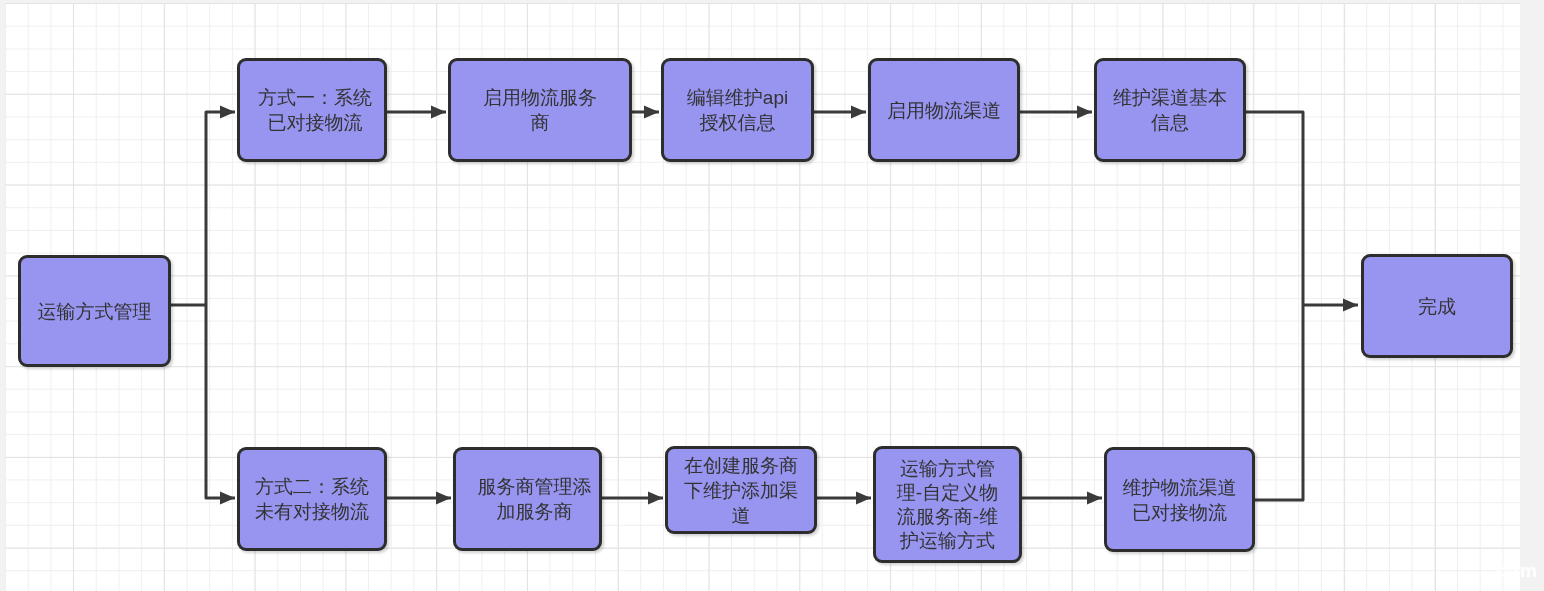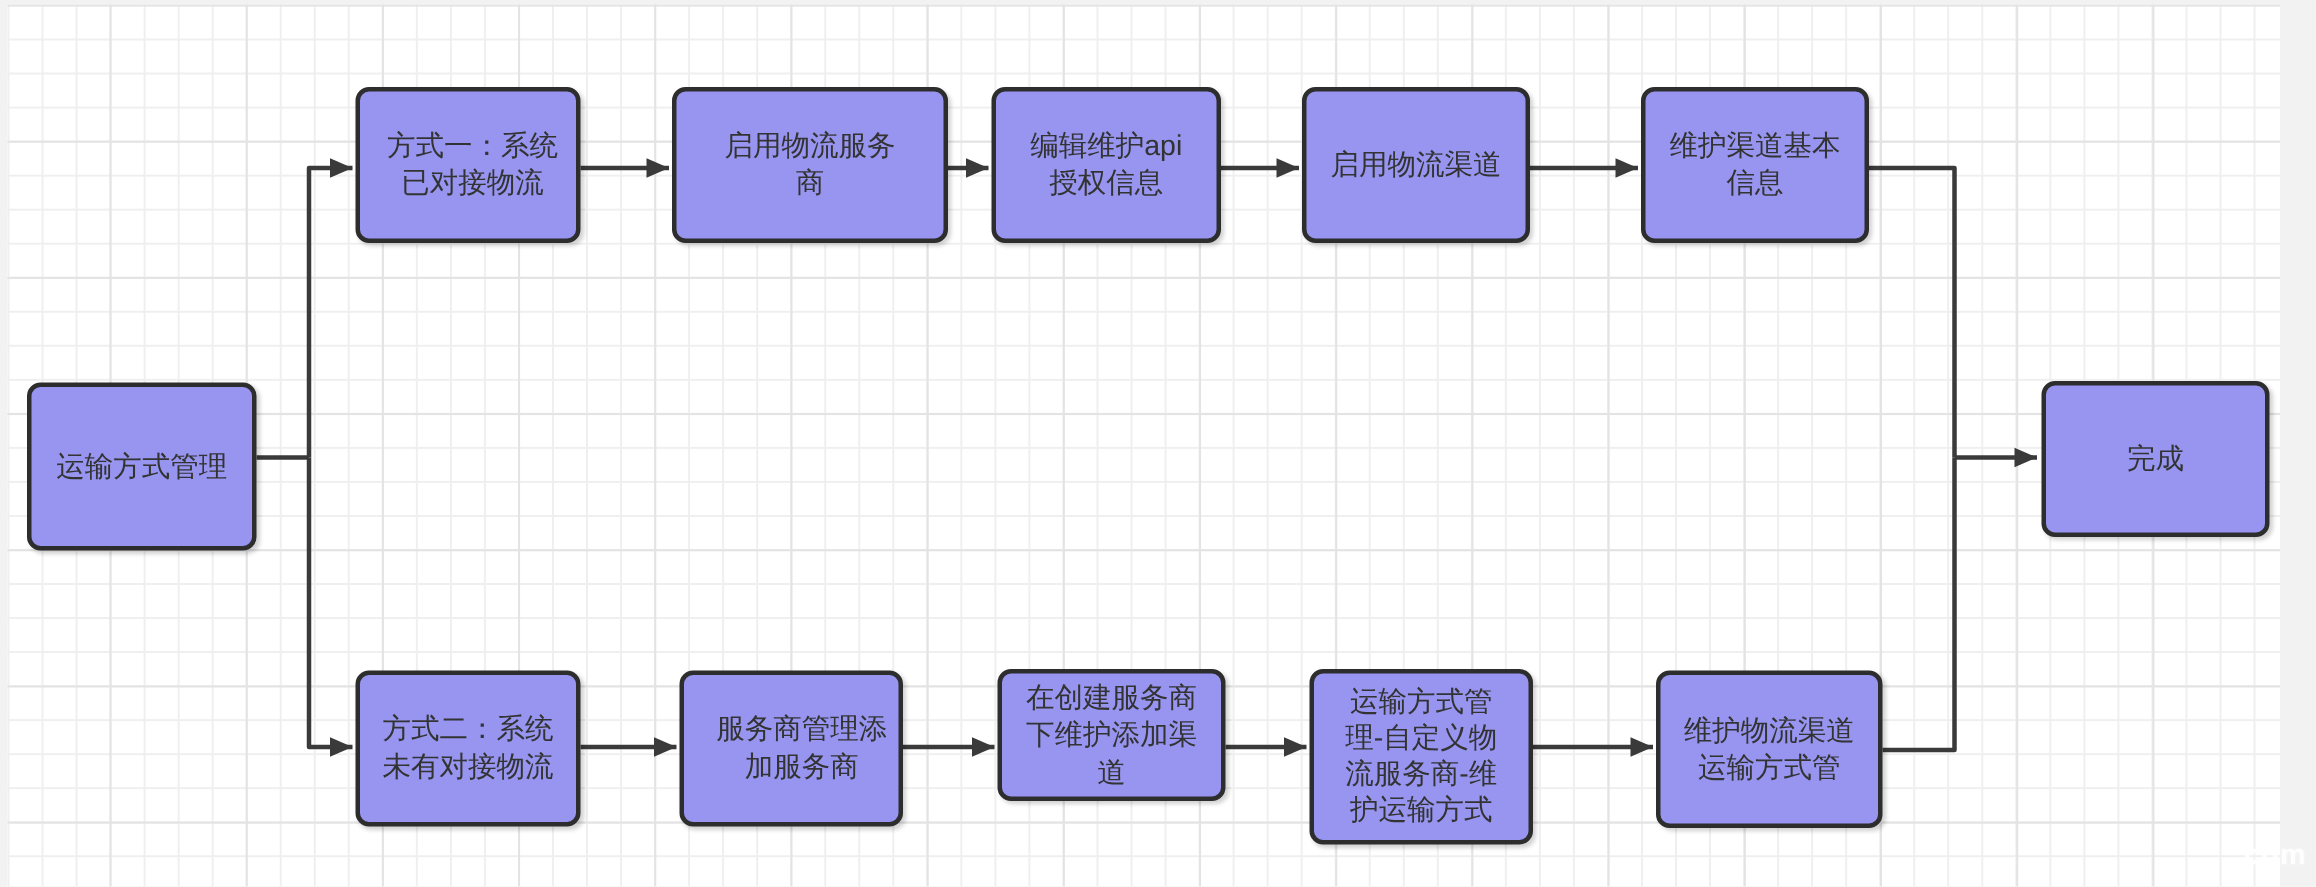--- a/index.html
+++ b/index.html
@@ -146,18 +146,18 @@
 道</span>
   </div>
   <div class="node" style="left:873px;top:446px;width:149px;height:117px;line-height:24px;">
     <span class="label">运输方式管
 理-自定义物
 流服务商-维
 护运输方式</span>
   </div>
   <div class="node" style="left:1104px;top:447px;width:151px;height:105px;">
     <span class="label">维护物流渠道
-运输方式管</span>
+已对接物流</span>
   </div>
 
   <div class="watermark">.com</div>
 
 </div>
 
 </body></html>

